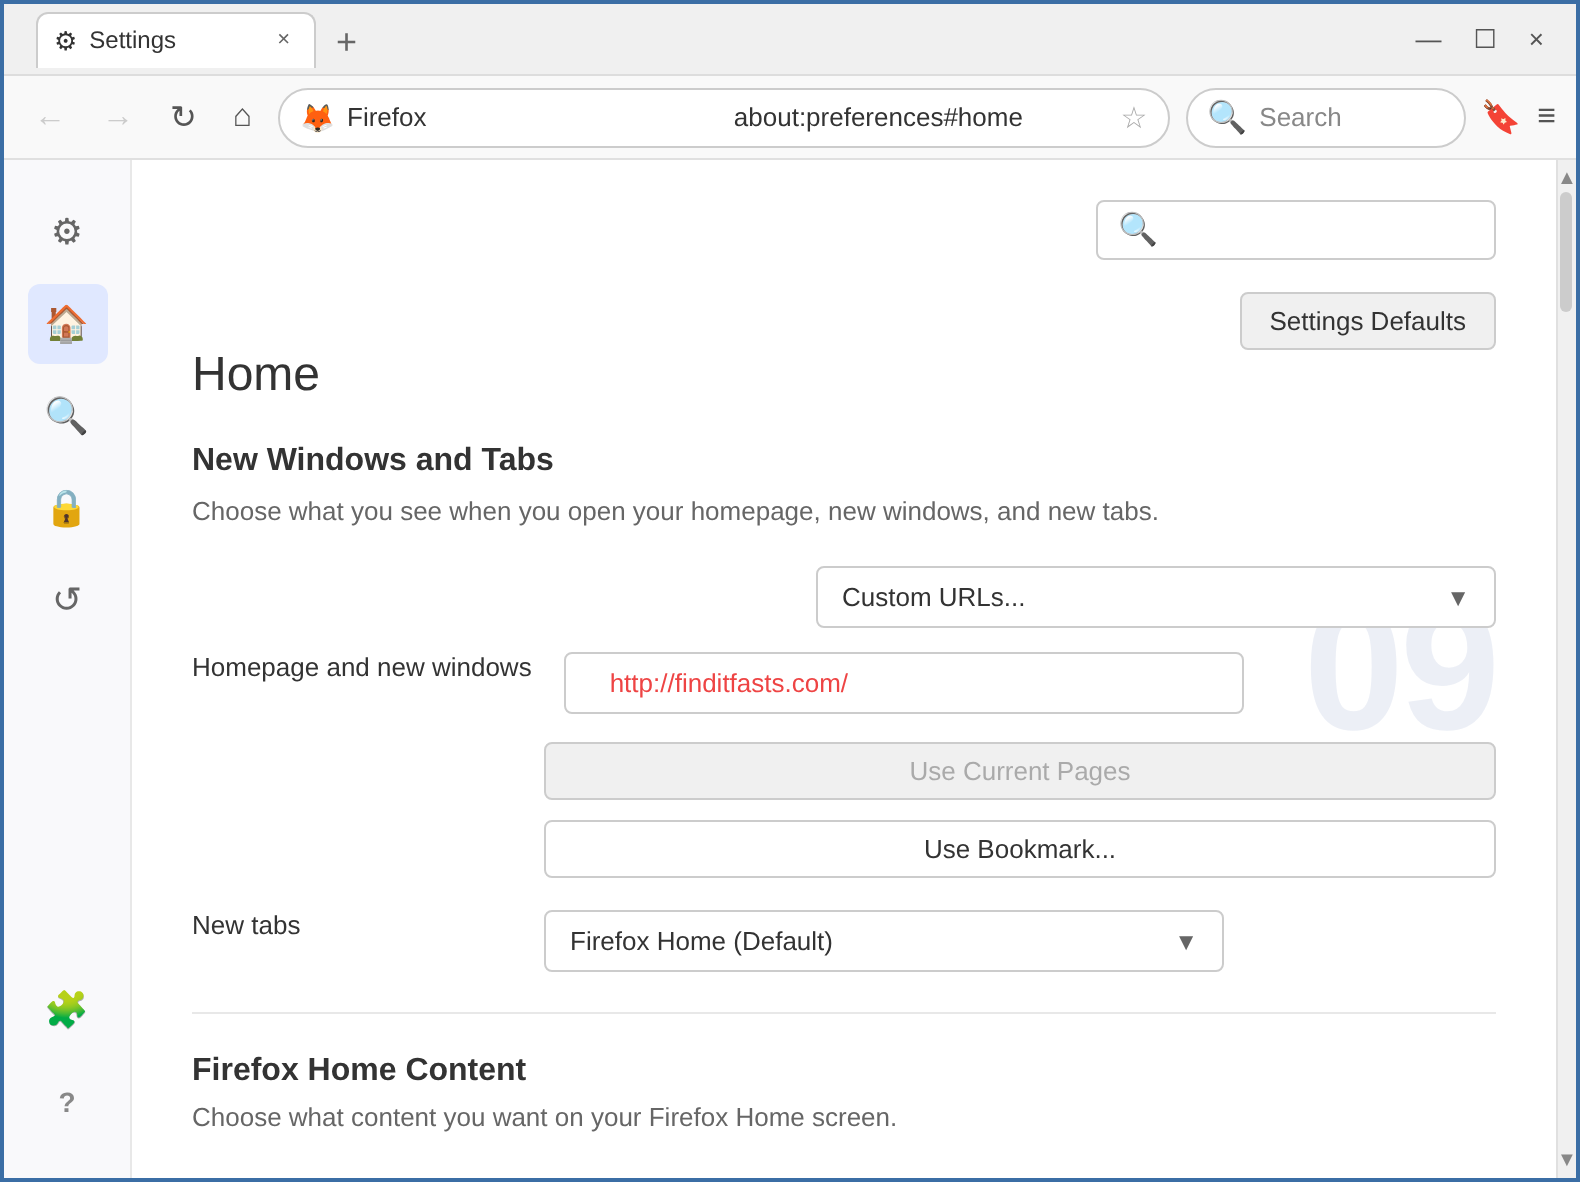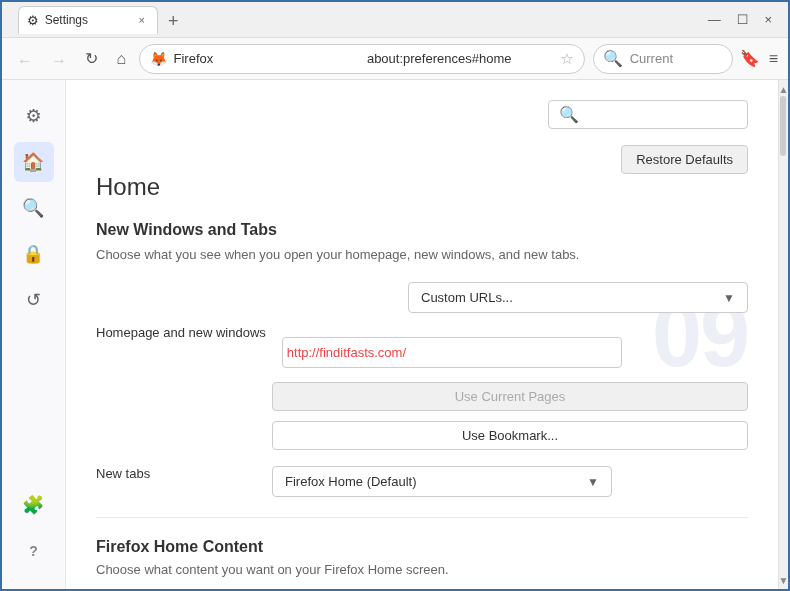--- a/index.html
+++ b/index.html
@@ -312,26 +312,25 @@
     }
 
     .dropdown-arrow {
       font-size: 12px;
       color: #666;
     }
 
     .url-input {
       border: 1px solid #ccc;
       border-radius: 4px;
-      padding: 7px 4px;
+      padding: 7px 22px;
       font-size: 13px;
       color: #e44;
       width: 340px;
       outline: none;
-      margin-top: 12px;
     }
 
     .button-row {
       display: flex;
       gap: 10px;
       margin-bottom: 16px;
       padding-left: 176px;
       flex-direction: column;
     }
 
@@ -452,21 +451,21 @@
     <button class="nav-btn">↻</button>
     <button class="nav-btn">⌂</button>
     <div class="address-input-wrap">
       <span class="firefox-logo">🦊</span>
       <span class="address-text">Firefox</span>
       <span class="address-text">about:preferences#home</span>
       <button class="star-btn">☆</button>
     </div>
     <div class="search-bar-wrap">
       <span>🔍</span>
-      <span class="search-text">Current</span>
+      <span class="search-text">Search</span>
     </div>
     <button class="pocket-btn">🔖</button>
     <button class="menu-btn">≡</button>
   </div>
 
   <div class="content-area">
 
     <div class="sidebar">
       <div class="sidebar-item">⚙</div>
       <div class="sidebar-item active">🏠</div>
@@ -485,21 +484,21 @@
       <div class="watermark">09</div>
 
       <div class="find-in-settings">
         <div class="find-input-wrap">
           <span>🔍</span>
         </div>
       </div>
 
       <div class="page-header">
         <h1 class="page-title">Home</h1>
-        <button class="restore-btn">Restore Defaults</button>
+        <button class="restore-btn">Settings Defaults</button>
       </div>
 
       <div style="position:relative; z-index:1;">
         <div class="section-title">New Windows and Tabs</div>
         <div class="section-desc">Choose what you see when you open your homepage, new windows, and new tabs.</div>
 
         <div style="display:flex; justify-content:flex-end; margin-bottom:12px; padding-right:0;">
           <div class="dropdown-select">
             <span>Custom URLs...</span>
             <span class="dropdown-arrow">▼</span>

